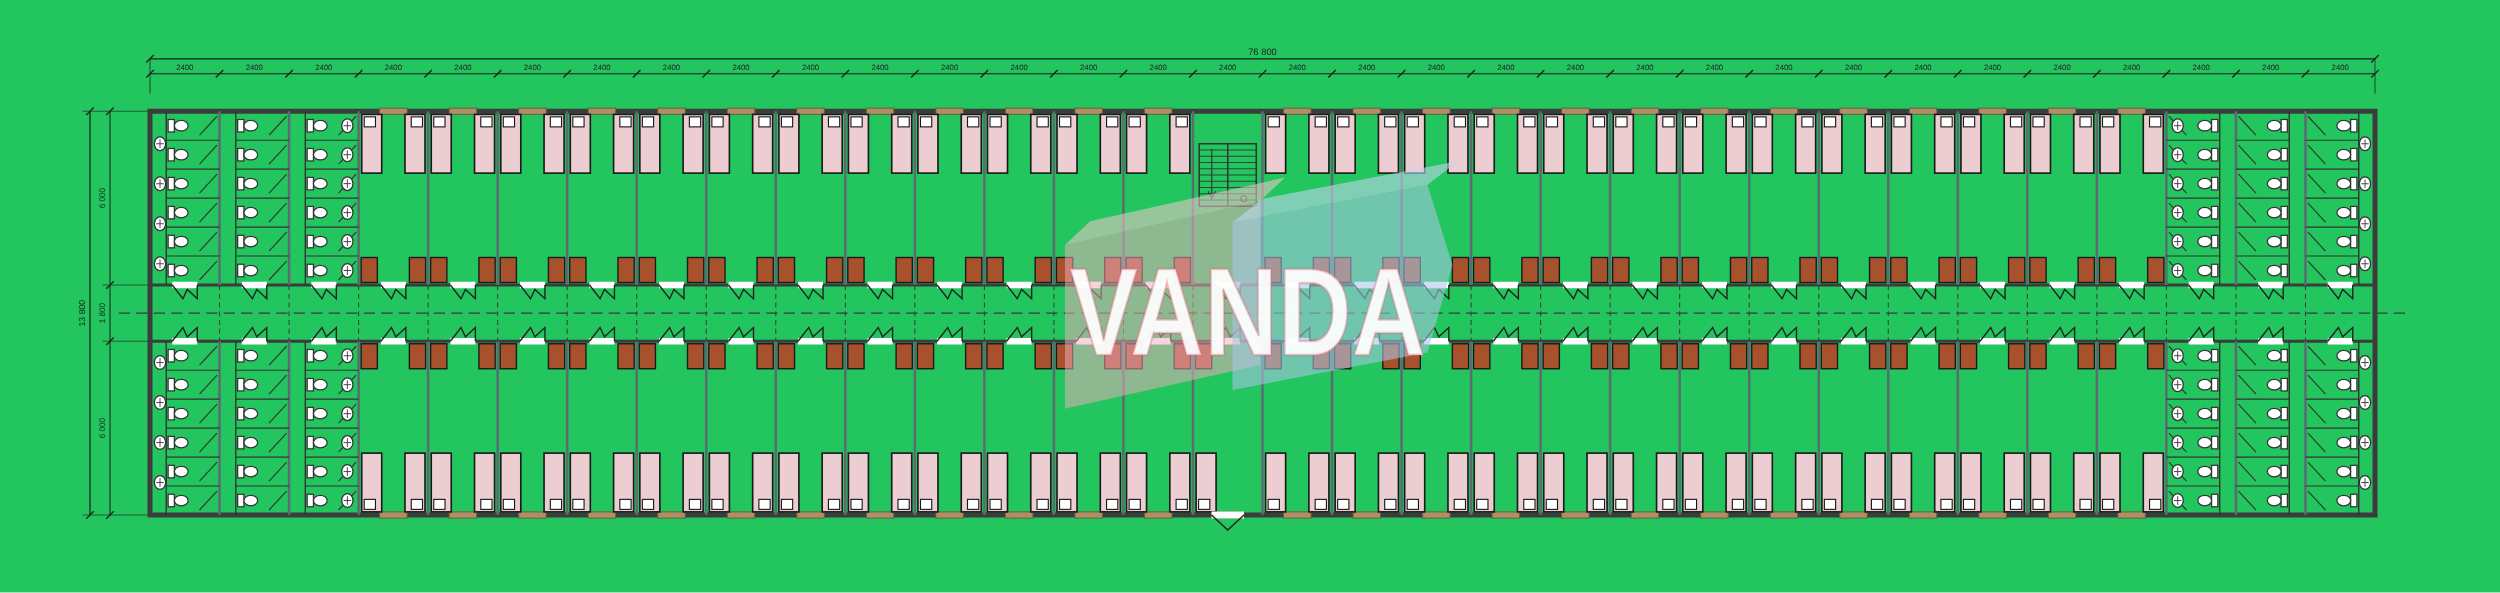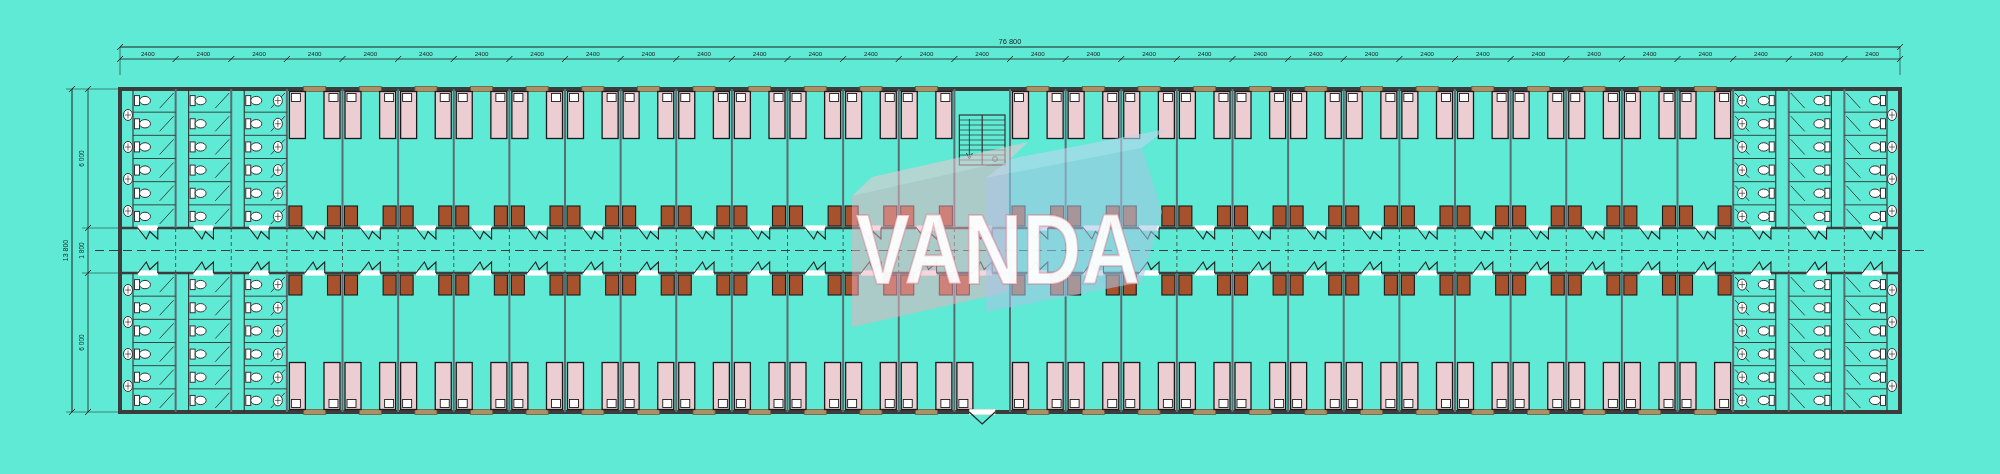--- a/index.html
+++ b/index.html
@@ -1,17 +1,17 @@
 <!DOCTYPE html>
 <html><head>
 <meta charset="utf-8">
 <style>
   html,body{margin:0;padding:0;background:#ffffff;}
   body{font-family:"Liberation Sans", sans-serif;}
-  .canvas{position:relative;width:2000px;height:474px;background:#5eead4;overflow:hidden;}
+  .canvas{position:relative;width:2000px;height:474px;background:#22c55e;overflow:hidden;}
   svg{display:block;}
   svg text{font-family:"Liberation Sans", sans-serif;}
 </style>
 </head>
 <body>
 
 <div class="canvas">
   <svg id="plan-svg" width="2000" height="474" viewBox="0 0 2000 474">
       <g>
         <line x1="120" y1="47" x2="1900" y2="47" stroke="#1f1f1f" stroke-width="1"></line>

